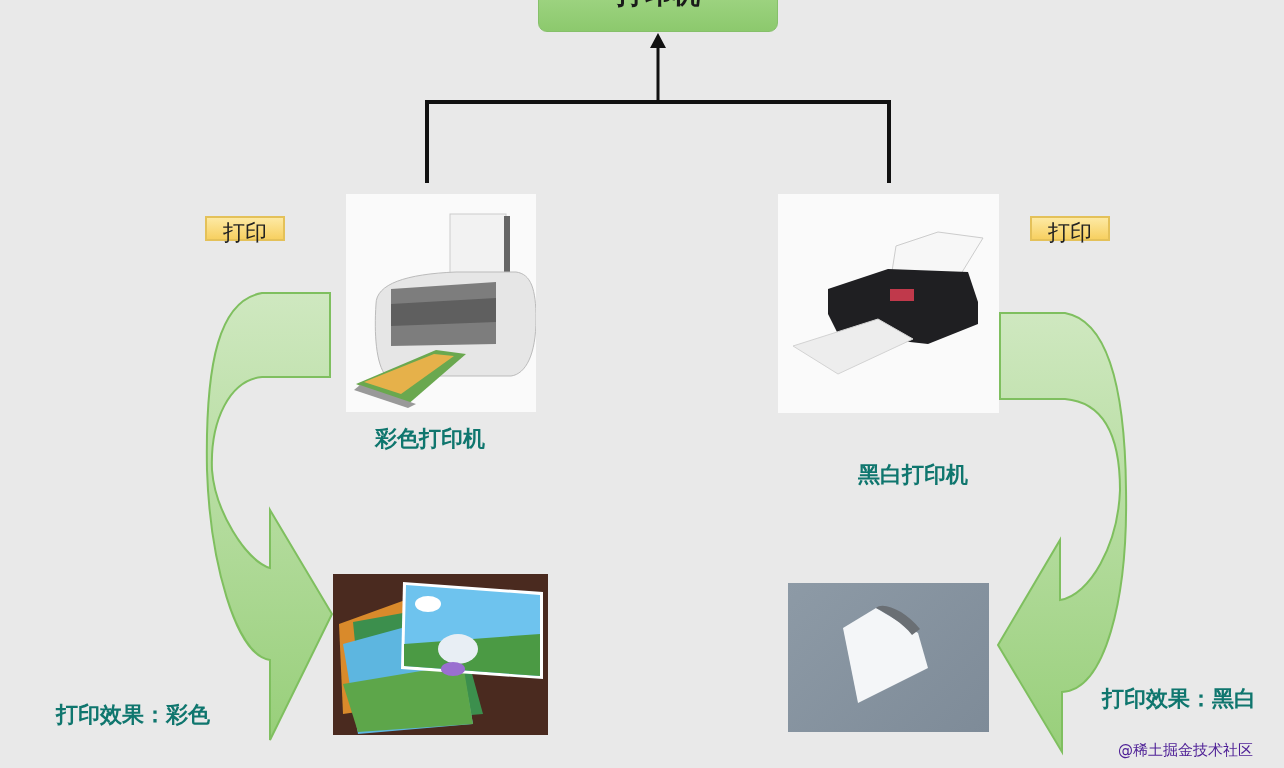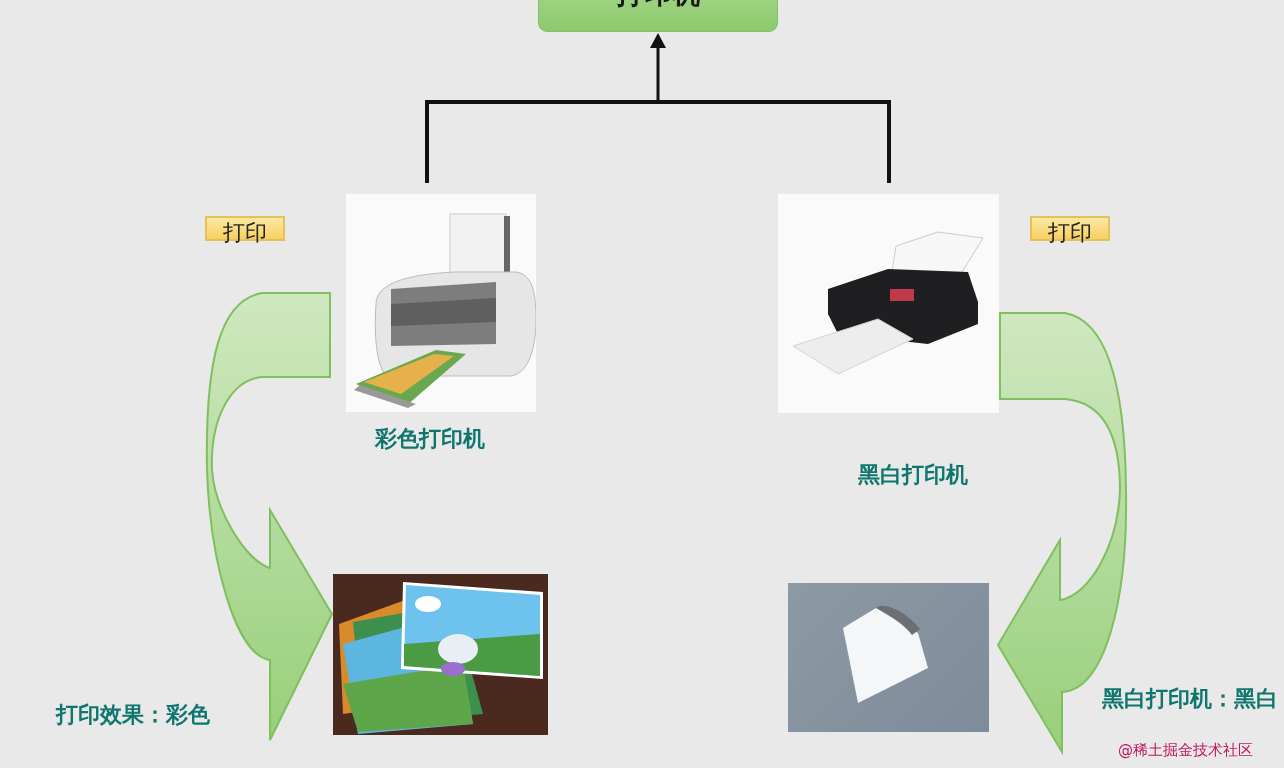--- a/index.html
+++ b/index.html
@@ -2,21 +2,21 @@
 <html><head>
 <meta charset="utf-8">
 <style>
   html,body{margin:0;padding:0;}
   body{width:1284px;height:768px;background:#e9e9e9;position:relative;overflow:hidden;font-family:"DejaVu Sans","Liberation Sans",sans-serif;}
   .abs{position:absolute;}
   .top-box{left:538px;top:-20px;width:240px;height:52px;border-radius:9px;background:linear-gradient(#a6d88a,#8cc96d);border:1px solid #86c06a;box-sizing:border-box;display:flex;align-items:flex-end;justify-content:center;padding-bottom:18px;font-size:28px;font-weight:bold;color:#1a1a1a;overflow:hidden;}
   .badge{width:80px;height:25px;box-sizing:border-box;background:linear-gradient(#fde9a3,#f7d061);border:2px solid #e4c159;display:flex;align-items:flex-start;justify-content:center;font-size:22px;font-weight:normal;color:#222;}
   .photo{background:#fafafa;}
   .label{font-size:22px;font-weight:bold;color:#0f766e;white-space:nowrap;}
-  .watermark{font-size:15px;color:#be185d;white-space:nowrap;}
+  .watermark{font-size:15px;color:#4c1d95;white-space:nowrap;}
 </style>
 </head>
 <body>
 
 <div class="abs top-box">
   <span>打印机</span>
 </div>
 
 <svg class="abs" style="left:0;top:0;" width="1284" height="768">
   <polyline points="427,183 427,102 889,102 889,183" fill="none" stroke="#111" stroke-width="4"></polyline>
@@ -84,15 +84,15 @@
   </svg>
 </div>
 <div class="abs label" style="left:56px;top:700px;">打印效果：彩色</div>
 
 <div class="abs" style="left:788px;top:583px;width:201px;height:149px;background:linear-gradient(135deg,#8d9aa6,#7e8b98);">
   <svg width="201" height="149">
     <polygon points="55,45 88,25 130,50 140,85 70,120" fill="#f4f6f8"></polygon>
     <path d="M88,25 C95,18 118,28 132,46 L124,52 C115,40 98,30 88,25 Z" fill="#6a6f74"></path>
   </svg>
 </div>
-<div class="abs label" style="left:1102px;top:684px;">黑白打印机：黑白</div>
+<div class="abs label" style="left:1102px;top:684px;">打印效果：黑白</div>
 
 <div class="abs watermark" style="left:1118px;top:741px;">@稀土掘金技术社区</div>
 
 </body></html>

